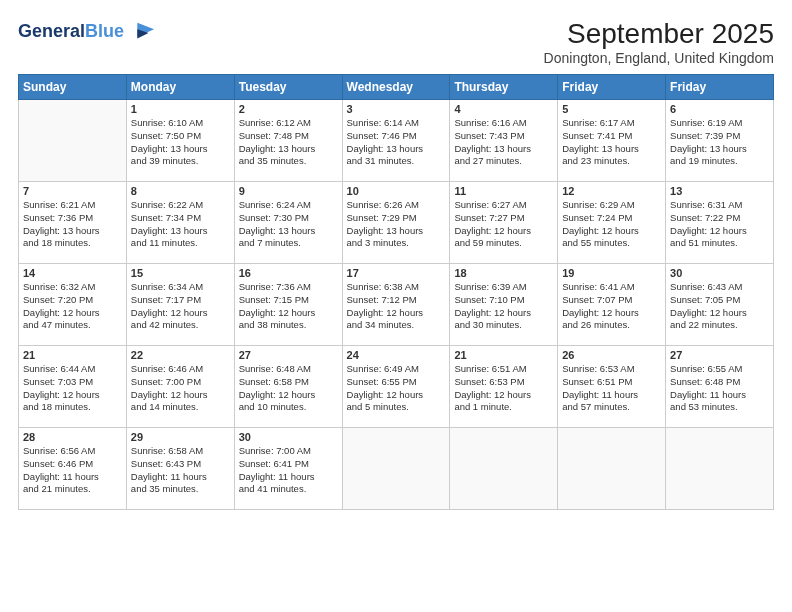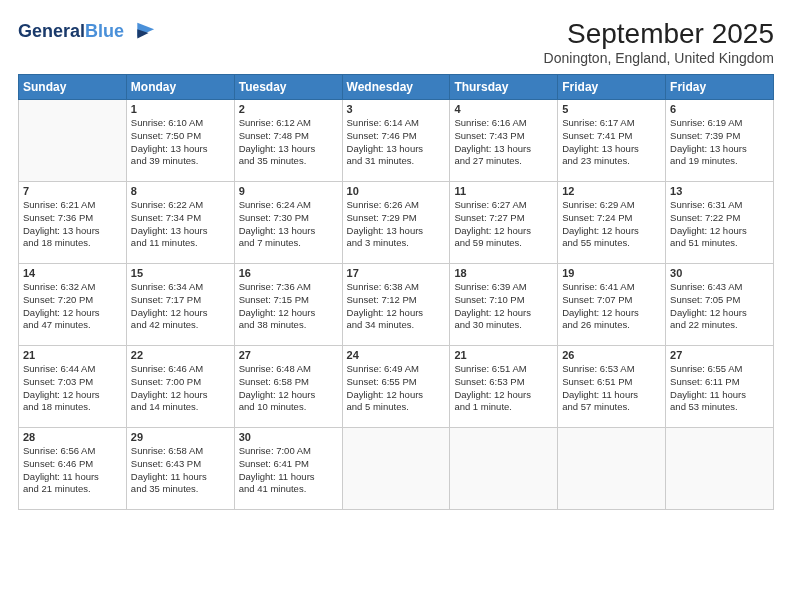--- a/index.html
+++ b/index.html
@@ -316,21 +316,21 @@
           <td>
             <span class="day-num">26</span>
             <span class="cell-line">Sunrise: 6:53 AM</span>
             <span class="cell-line">Sunset: 6:51 PM</span>
             <span class="cell-line">Daylight: 11 hours</span>
             <span class="cell-line">and 57 minutes.</span>
           </td>
           <td>
             <span class="day-num">27</span>
             <span class="cell-line">Sunrise: 6:55 AM</span>
-            <span class="cell-line">Sunset: 6:11 PM</span>
+            <span class="cell-line">Sunset: 6:48 PM</span>
             <span class="cell-line">Daylight: 11 hours</span>
             <span class="cell-line">and 53 minutes.</span>
           </td>
         </tr>
         <tr>
           <td>
             <span class="day-num">28</span>
             <span class="cell-line">Sunrise: 6:56 AM</span>
             <span class="cell-line">Sunset: 6:46 PM</span>
             <span class="cell-line">Daylight: 11 hours</span>

